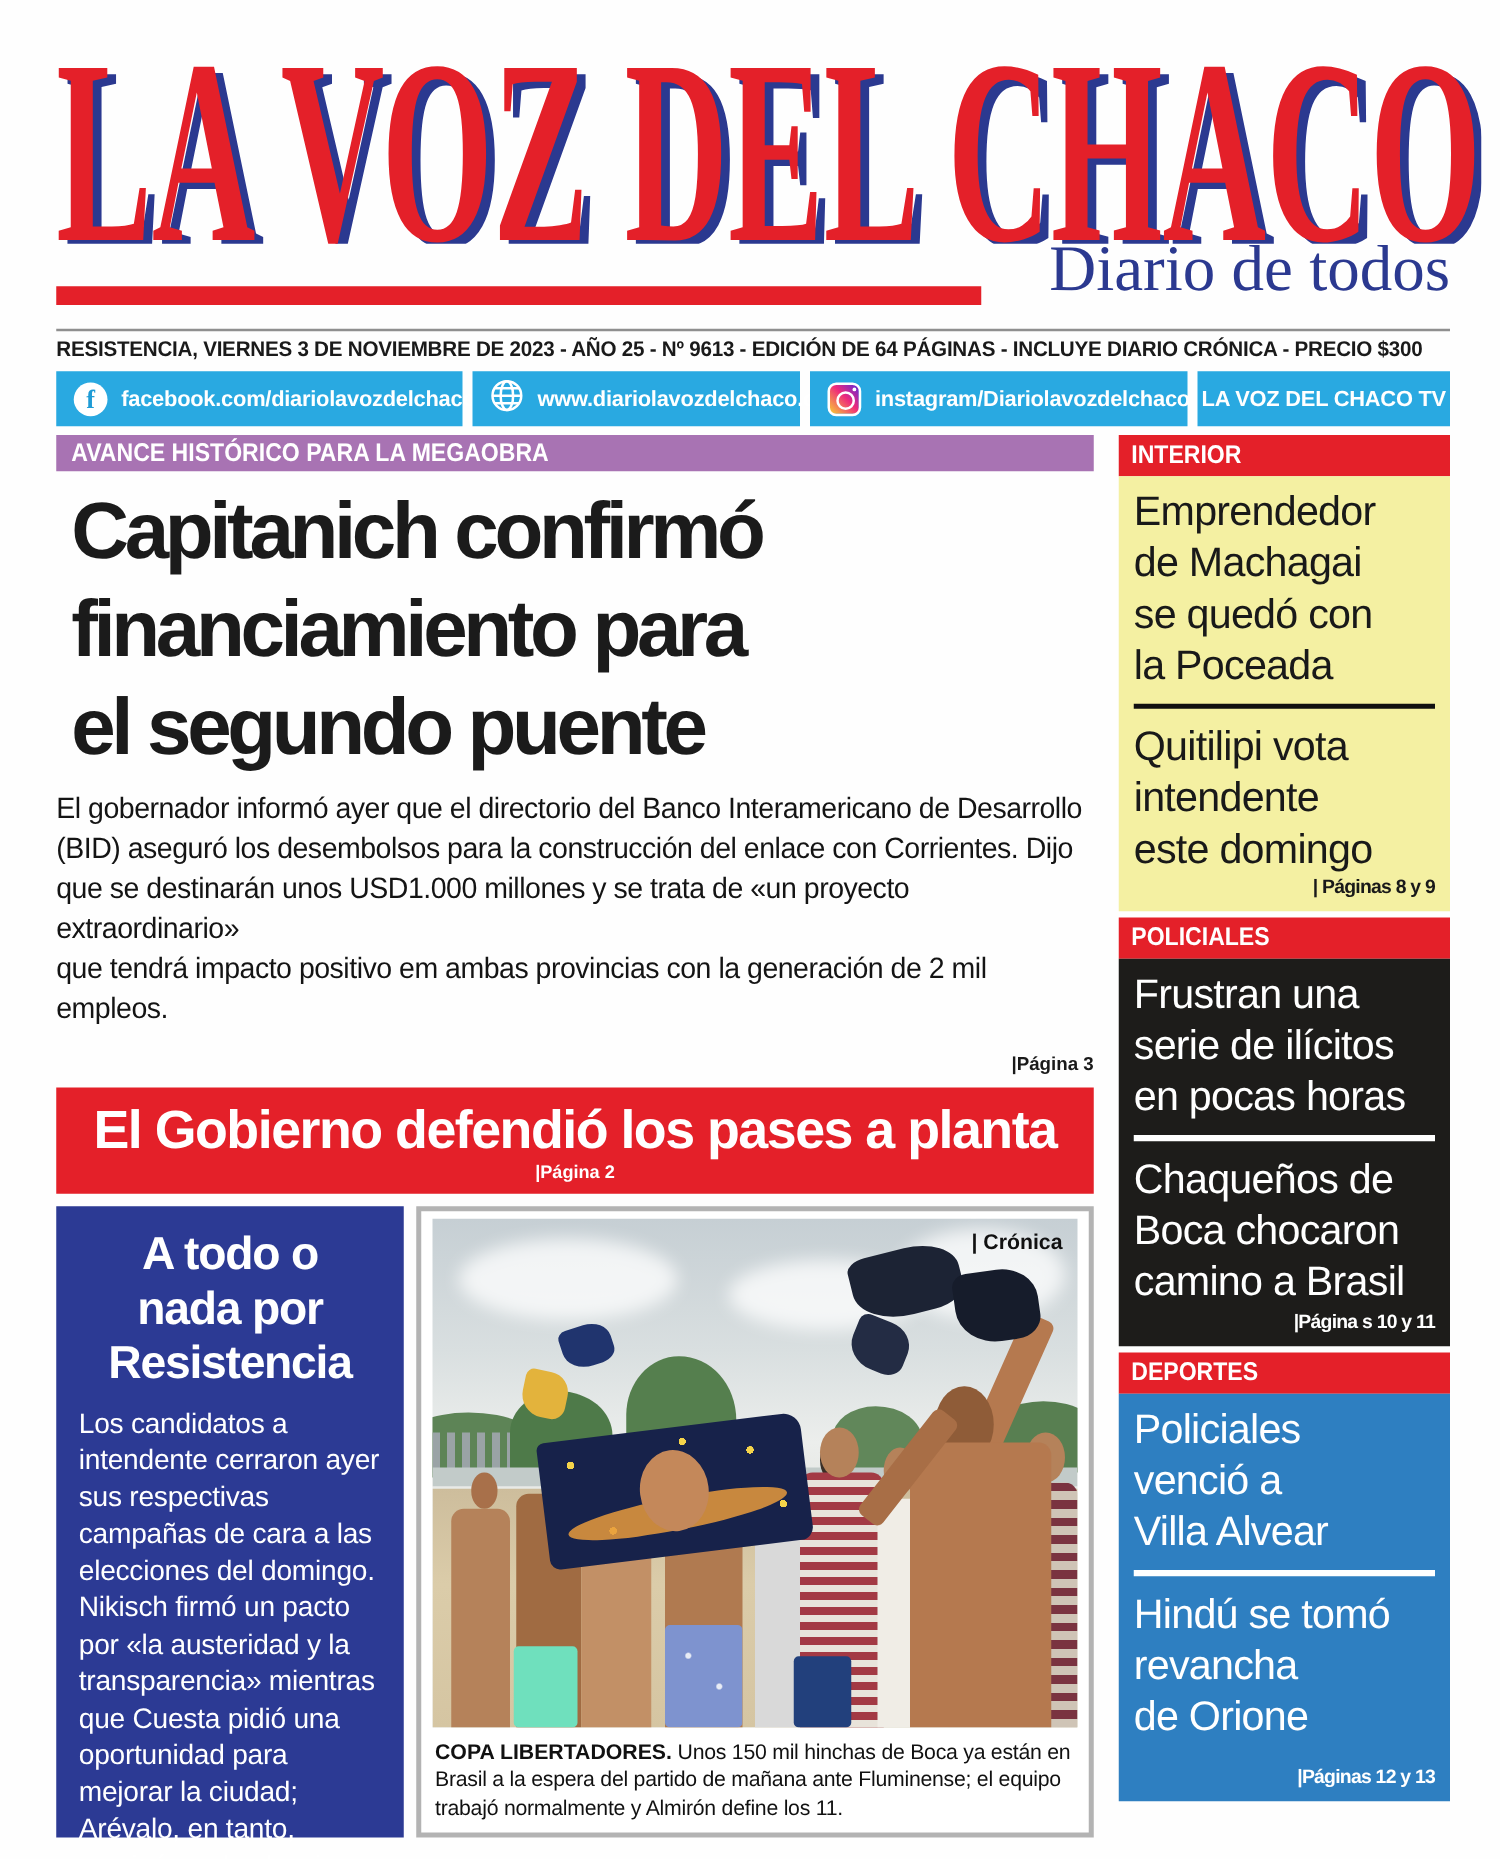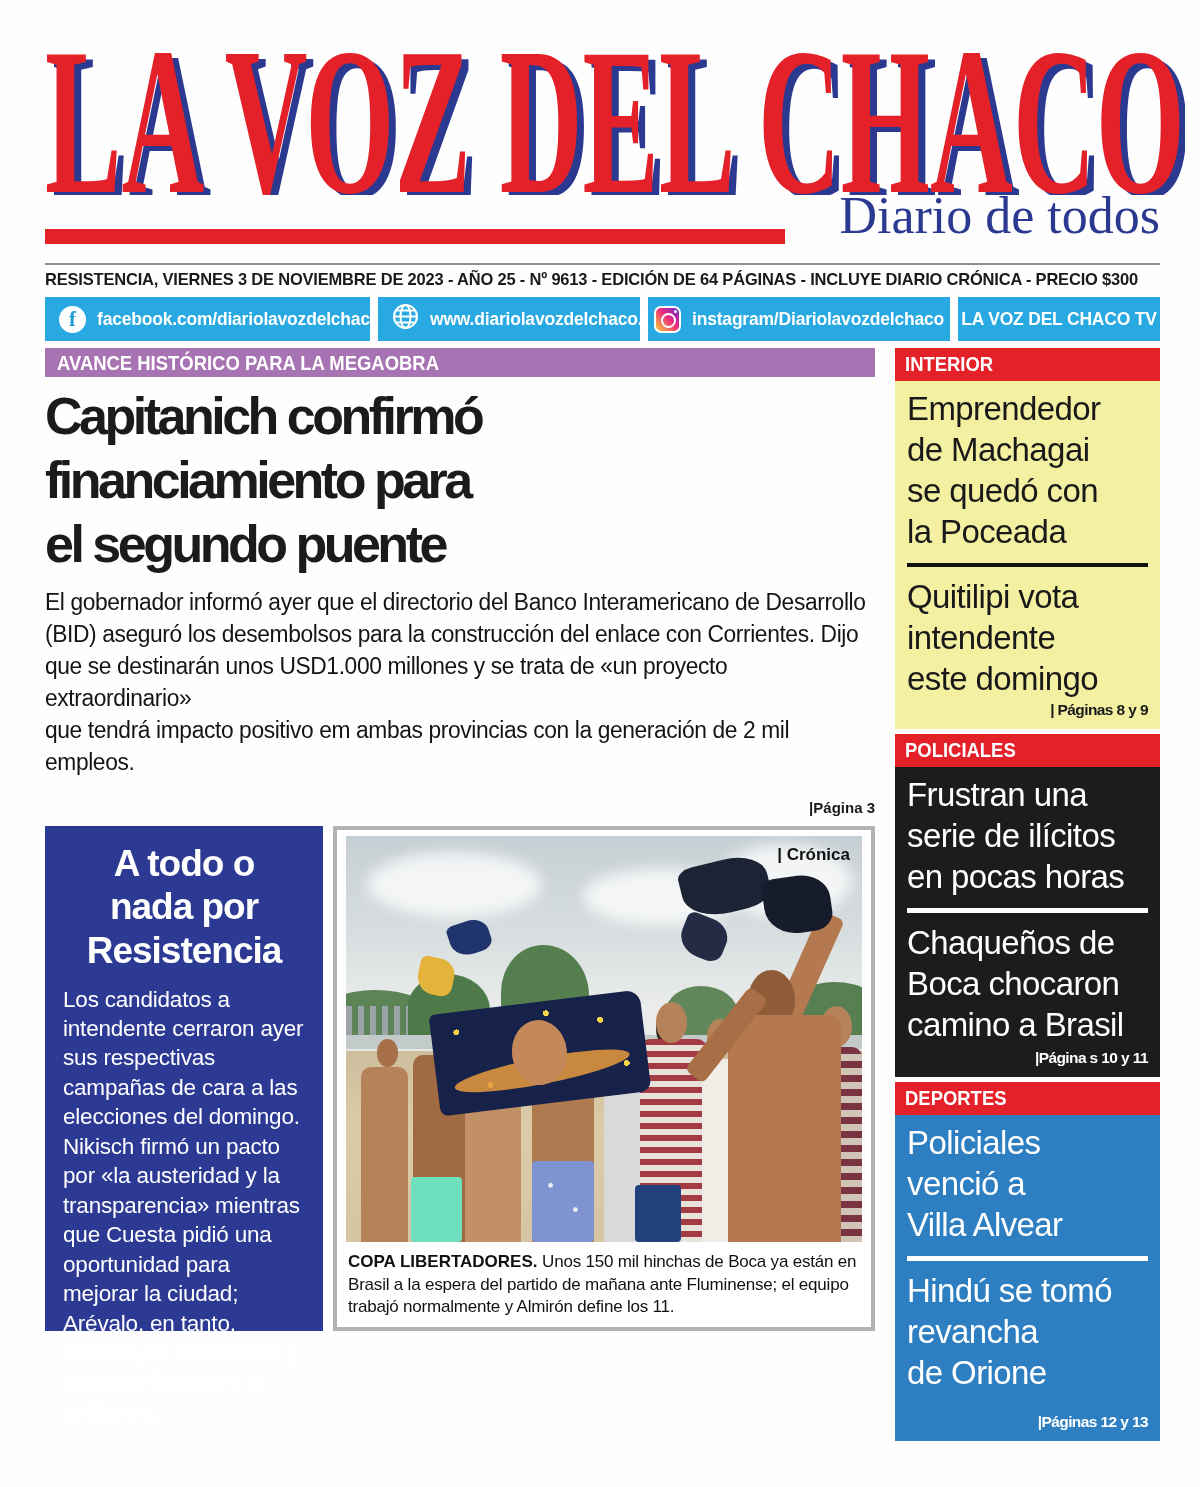--- a/index.html
+++ b/index.html
@@ -15,21 +15,21 @@
   .tagline { position:absolute; right:0; bottom:11px; font-family:"Liberation Serif", serif;
              font-size:52px; color:#2b3990; line-height:1; }
   .mast-sep { border:none; border-top:2px solid #8f8f8f; margin-top:10px; }
   .dateline { margin-top:5px; font-size:17px; font-weight:bold; color:#1a1a1a; white-space:nowrap;
               letter-spacing:-0.2px; transform:scaleX(0.97); transform-origin:0 50%; }
 
   
   .social-bar { margin-top:7px; display:flex; gap:8px; height:44px; }
   .social-seg { background:#29a9e1; color:#fff; display:flex; align-items:center; gap:11px;
                 padding:0 14px; font-weight:bold; font-size:17.5px; letter-spacing:-0.2px; }
-  .seg-fb { width:325px; } .seg-web { width:262px; } .seg-ig { width:302px;justify-content:center; }
+  .seg-fb { width:325px; } .seg-web { width:262px; } .seg-ig { width:302px; }
   .seg-tv { width:202px; justify-content:center; padding:0; }
   .fb-icon { width:27px; height:27px; border-radius:50%; background:#fff; color:#1f9cd6;
              display:flex; align-items:center; justify-content:center;
              font-family:"Liberation Serif", serif; font-weight:bold; font-size:21px; flex:none; }
   .globe-icon { flex:none; }
   .ig-icon { width:27px; height:27px; border-radius:7px; flex:none; position:relative;
              background:linear-gradient(45deg,#f9ce34 0%,#ee2a7b 55%,#6228d7 100%);
              border:2px solid #fff; }
   .ig-icon::before { content:""; position:absolute; left:5px; top:5px; width:11px; height:11px;
                      border:2px solid #fff; border-radius:50%; }
@@ -38,21 +38,21 @@
 
   
   .content { margin-top:7px; display:flex; gap:20px; }
   .main-col { width:830px; }
   .sidebar  { width:265px; }
 
   .kicker { background:#a873b3; color:#fff; height:29px; line-height:29px; padding:0 12px;
             font-weight:bold; font-size:20.5px; }
   .cond { display:inline-block; transform:scaleX(0.9); transform-origin:0 50%; white-space:nowrap; }
 
-  .headline { margin:8px 0 10px; font-size:52px; font-weight:700; line-height:1.23;
+  .headline { margin:8px 12px 10px; font-size:64px; font-weight:700; line-height:1.23;
               letter-spacing:-3.5px; color:#1b1b1b; white-space:pre-line; }
   .deck { font-size:23.5px; line-height:1.36; color:#141414; letter-spacing:-0.4px;
           white-space:pre-line; width:860px; transform:scaleX(0.97); transform-origin:0 0; }
   .pageref { font-weight:bold; font-size:15px; text-align:right; color:#1a1a1a; margin-top:20px; }
 
   .red-banner { margin-top:10px; background:#e42029; color:#fff; text-align:center; padding:12px 0 9px; }
   .red-banner h2 { font-size:43px; font-weight:700; letter-spacing:-1.2px; line-height:1.05; }
   .banner-ref { font-size:14.5px; font-weight:bold; margin-top:3px; }
 
   .bottom-row { margin-top:10px; display:flex; gap:10px; height:505px; }
@@ -166,20 +166,24 @@
       </div>
       <h1 class="headline">Capitanich confirmó
 financiamiento para
 el segundo puente</h1>
       <p class="deck">El gobernador informó ayer que el directorio del Banco Interamericano de Desarrollo
 (BID) aseguró los desembolsos para la construcción del enlace con Corrientes. Dijo
 que se destinarán unos USD1.000 millones y se trata de «un proyecto extraordinario»
 que tendrá impacto positivo em ambas provincias con la generación de 2 mil empleos.</p>
       <div class="pageref">|Página 3</div>
 
+      <div class="red-banner">
+        <h2>El Gobierno defendió los pases a planta</h2>
+        <div class="banner-ref">|Página 2</div>
+      </div>
 
       <div class="bottom-row">
 
         <aside class="blue-box">
           <h3>A todo o
 nada por
 Resistencia</h3>
           <p>Los candidatos a intendente cerraron ayer sus respectivas campañas de cara a las elecciones del domingo. Nikisch firmó un pacto por «la austeridad y la transparencia» mientras que Cuesta pidió una oportunidad para mejorar la ciudad; Arévalo, en tanto, caminó por los barrios y reunió a fiscales y la militancia.</p>
 
         </aside>

